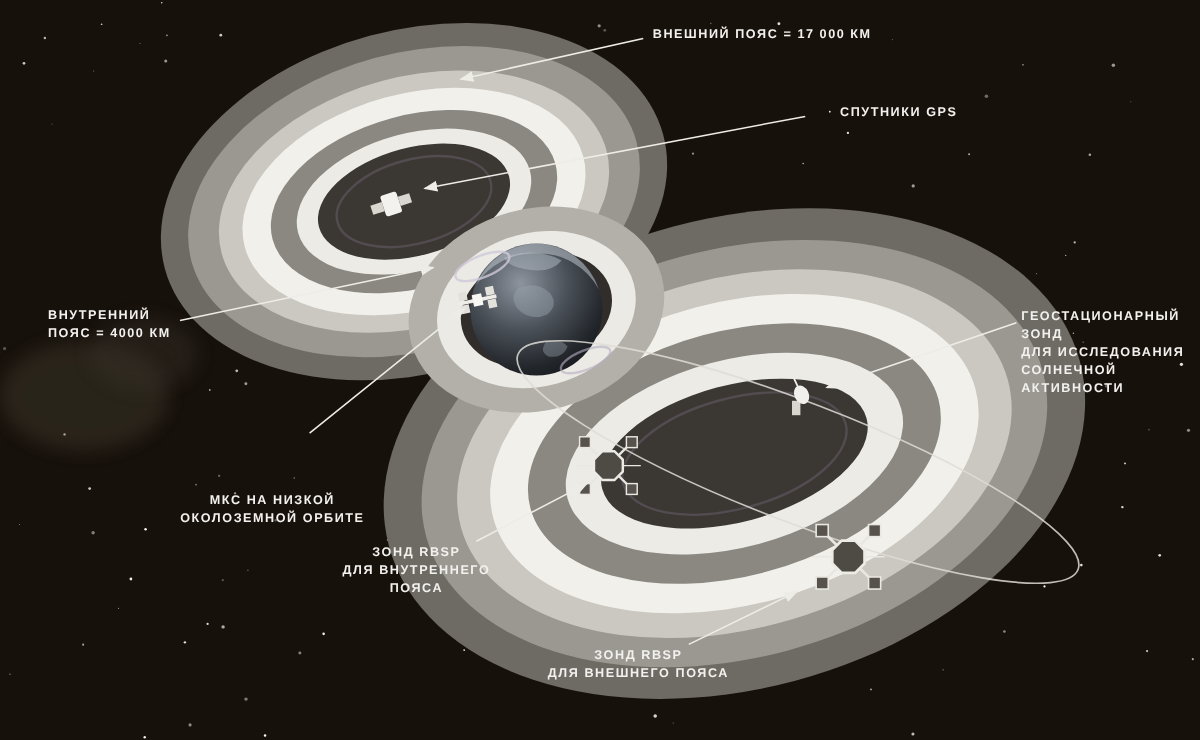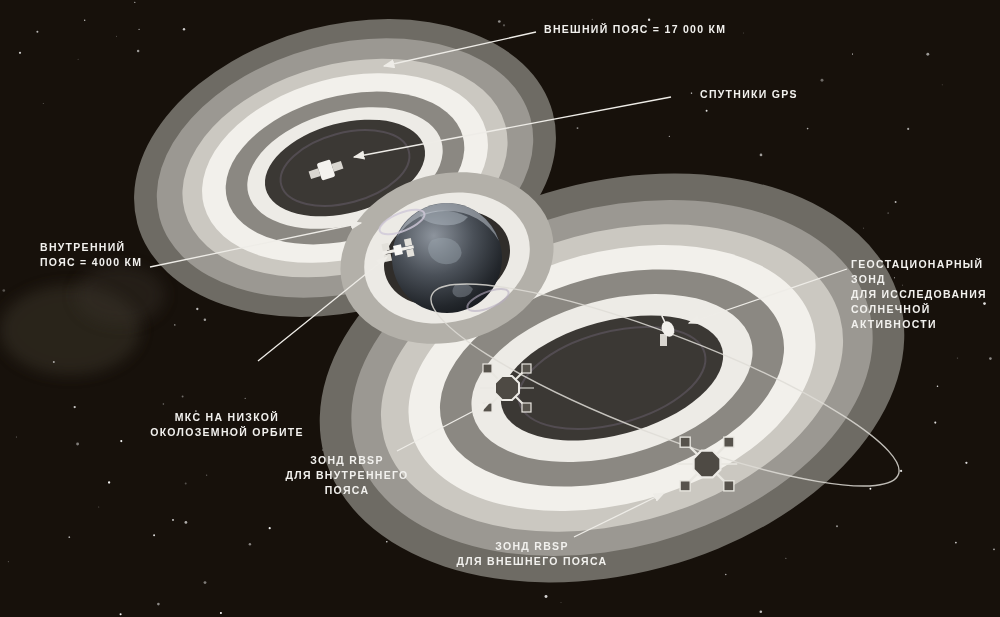--- a/index.html
+++ b/index.html
@@ -14,21 +14,21 @@
     color:#f2f1ee;
     font-size:10.5px;
     font-weight:bold;
     line-height:15px;
     letter-spacing:1.3px;
     text-transform:uppercase;
     white-space:pre-line;
   }
   .c-outer-belt{left:544px;top:22px;}
   .c-gps{left:676px;top:87px;margin-left:24px;}
-  .c-inner-belt{left:40px;top:240px;}
+  .c-inner-belt{left:40px;top:256px;}
   .c-geo{left:851px;top:257px;}
   .c-iss{left:132px;top:364px;width:190px;text-align:center;margin-top:46px;}
   .c-rbsp-inner{left:266px;top:453px;width:162px;text-align:center;}
   .c-rbsp-outer{left:436px;top:539px;width:192px;text-align:center;}
 </style>
 </head>
 <body>
 
 <div class="stage">
 

